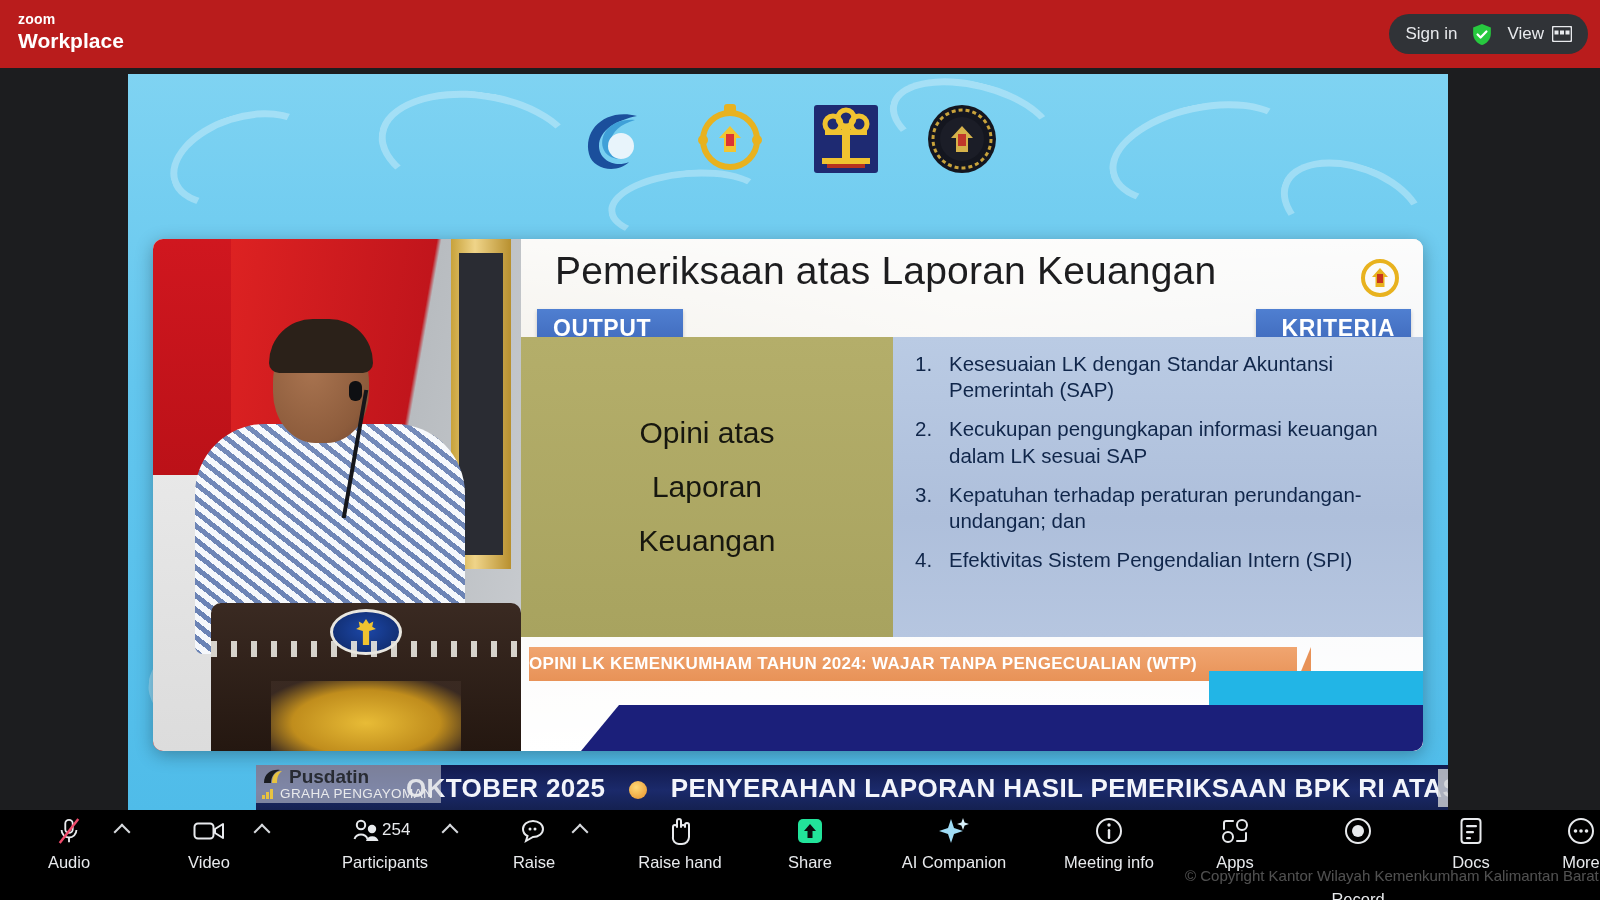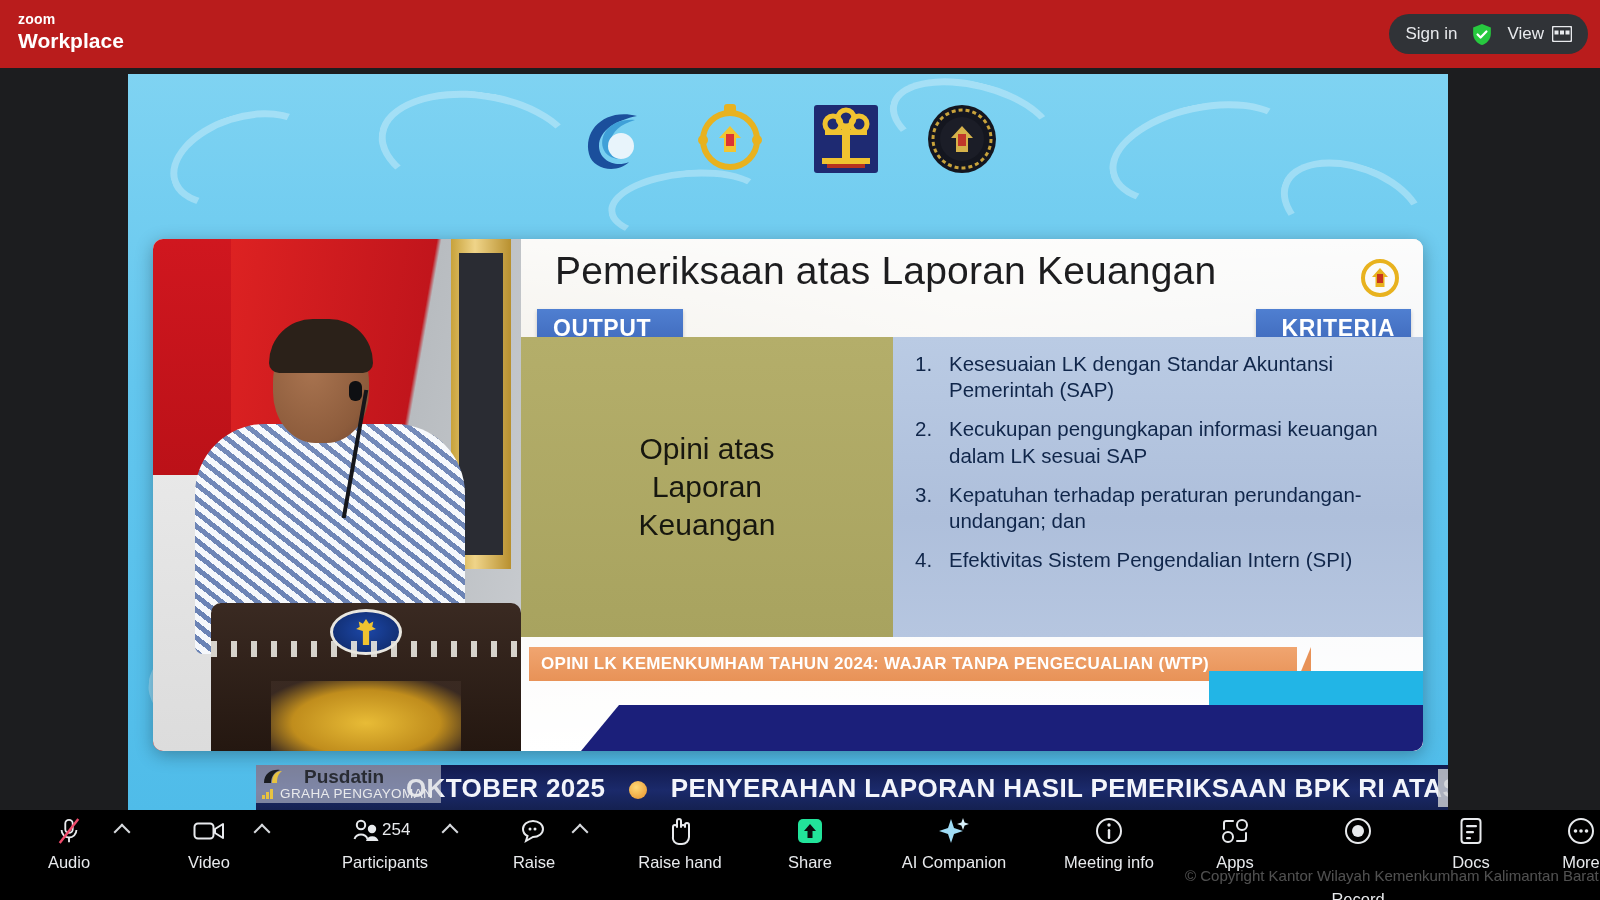--- a/index.html
+++ b/index.html
@@ -157,42 +157,42 @@
     color: #fff; font-size: 23px; font-weight: 700; letter-spacing: .6px;
     box-shadow: 0 2px 4px rgba(0,0,0,.2);
   }
   .tag-output { left: 16px; top: 70px; padding: 0 32px 0 16px; }
   .tag-kriteria { right: 12px; top: 70px; padding: 0 16px 0 26px; }
 
   .output-block {
     position: absolute; left: 0; top: 98px; width: 372px; height: 300px;
     background: linear-gradient(180deg,#b4ae6a,#a8a35f);
     display: flex; flex-direction: column; align-items: center; justify-content: center;
-    gap: 4px;
+    gap: 20px;
   }
   .output-block span { font-size: 30px; color: #17170f; }
 
   .kriteria-block {
     position: absolute; left: 372px; top: 98px; right: 0; height: 300px;
     background: linear-gradient(180deg,#bacbe4,#aebfdb 60%,#b6c6e0);
     padding: 14px 18px 0 14px;
   }
   .kriteria-block ol { list-style: none; }
   .kriteria-block li {
     position: relative; padding-left: 42px; margin-bottom: 13px;
     font-size: 20.5px; line-height: 1.28; color: #10264a;
   }
   .kriteria-block li .num {
     position: absolute; left: 8px; top: 0; width: 30px; text-align: left;
   }
 
   .opini-banner {
     position: absolute; left: 8px; top: 408px; width: 768px; height: 34px;
     background: linear-gradient(180deg,#f0a570,#e89257);
-    display: flex; align-items: center; padding-left: 12px;
+    display: flex; align-items: center; 
     color: #fff; font-size: 17px; font-weight: 700; letter-spacing: .3px;
     white-space: nowrap;
   }
   .opini-banner::after {
     content:""; position:absolute; right:-14px; top:0; border-style:solid;
     border-width: 0 0 34px 14px; border-color: transparent transparent #e89257 transparent;
   }
   .footer-band {
     position: absolute; left: 60px; bottom: 0; right: 0; height: 46px;
     background: #1b1f7a; border-radius: 0 0 8px 0;
@@ -221,21 +221,21 @@
     position: absolute; right: 10px; top: 4px; height: 38px; min-width: 128px;
     background: rgba(205,207,210,.82); color:#16181c;
     display:flex; align-items:center; justify-content:center;
     font-size: 26px; font-weight: 700; letter-spacing: .5px;
   }
   .pusdatin-overlay {
     position: absolute; left: 0px; bottom: 8px; width: 185px; height: 40px;
     background: rgba(210,212,216,.55);
     display: flex; flex-direction: column; justify-content: center; padding-left: 6px;
   }
-  .pusdatin-row1 { display:flex; align-items:center; gap:20px; }
+  .pusdatin-row1 { display:flex; align-items:center; gap:5px; }
   .pusdatin-name { color:#1a1c20; font-size: 19px; font-weight: 700; opacity:.85; }
   .pusdatin-row2 { color:#e9eaec; font-size: 13.5px; letter-spacing:.4px; margin-top:-2px; display:flex; align-items:center; gap:4px; }
 
   
   .toolbar {
     position: absolute; left: 0; bottom: 0; width: 1600px; height: 90px;
     background: #000; display: flex; align-items: center;
   }
   .tb-items { display: flex; align-items: flex-start; width: 100%; }
   .tb-item {

